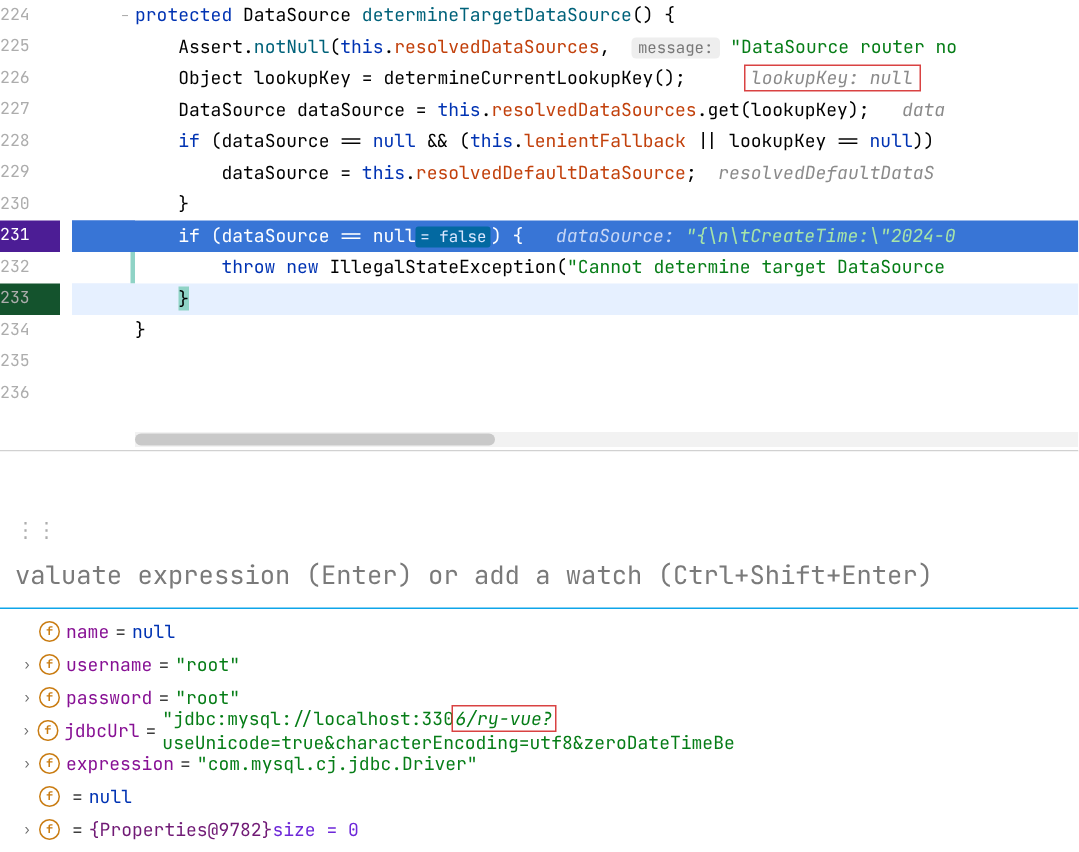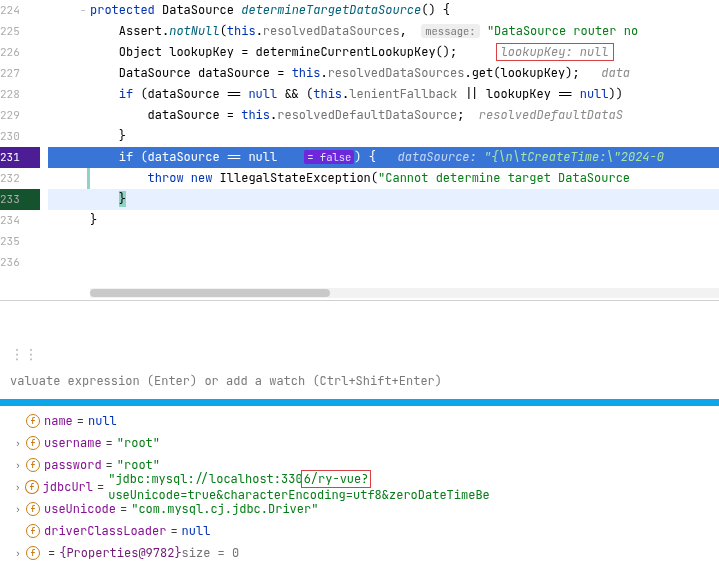--- a/index.html
+++ b/index.html
@@ -3,54 +3,54 @@
 <meta charset="utf-8">
 <style>
   * { margin: 0; padding: 0; box-sizing: border-box; }
   body { font-family: 'JetBrains Mono', 'Consolas', monospace; font-size: 12px; background: #fff; overflow: hidden; width: 719px; height: 568px; }
   .editor { position: relative; height: 298px; overflow: hidden; }
   .gutter { position: absolute; left: 0; top: 0; width: 48px; background: #fff; color: #adadad; padding-right: 8px; font-size: 11px; }
   .gutter div { height: 21px; line-height: 21px; }
   .code-area { margin-left: 48px; position: relative; }
   .code-line { height: 21px; line-height: 21px; white-space: pre; padding-left: 42px; }
   .kw { color: #0033b3; }
-  .method { color: #00627a; font-style: italic; }
-  .field { color: #737373; }
+  .method { color: #00627a; }
+  .field { color: #c2410c; }
   .this { color: #0033b3; }
   .str { color: #067d17; }
   .hint-box { background: #eeeeee; color: #787878; padding: 0 4px; border-radius: 3px; font-size: 10.5px; font-style: normal; }
   .inline-hint { color: #8a8a8a; font-style: italic; }
   .inline-hint-box { border: 1.5px solid #d94242; padding: 0 4px; color: #8a8a8a; font-style: italic; margin-left: 24px; }
-  .inline-val-box { background: #6d28d9; color: #d8e6ff; padding: 0 3px; border-radius: 2px; font-size: 10.5px; font-style: normal; margin-left: 27px; }
+  .inline-val-box { background: #0369a1; color: #d8e6ff; padding: 0 3px; border-radius: 2px; font-size: 10.5px; font-style: normal; }
   .sel-line { background: #3875d6; color: #fff; }
   .sel-line .kw, .sel-line .this, .sel-line .field, .sel-line .method-call { color: #fff; }
   .exec-point { background: #e6f0ff; }
   .bp-gutter { position: absolute; left: 48px; top: 0; width: 42px; }
   .bp-cell { height: 21px; position: relative; }
   .fold { position: absolute; right: 4px; top: 4px; color: #adadad; font-size: 9px; }
   .scroll-track { position: absolute; bottom: 0; left: 90px; right: 0; height: 10px; background: #f2f2f2; }
   .scroll-thumb { position: absolute; left: 0; top: 1px; height: 8px; width: 240px; background: #c9c9c9; border-radius: 4px; }
   .divider { height: 3px; background: #fff; border-bottom: 1px solid #d1d1d1; }
   
   .debug-panel { background: #fff; }
   .debug-gap { height: 40px; }
   .debug-handle { padding: 4px 10px; color: #adadad; font-size: 14px; }
-  .watch-bar { padding: 6px 10px 10px 10px; color: #7a7a7a; font-size: 12px; border-bottom: 7px solid #0ea5e9; }
+  .watch-bar { padding: 6px 10px 10px 10px; color: #7a7a7a; font-size: 17px; border-bottom: 1px solid #0ea5e9; }
   .vars { padding: 4px 0; }
   .var-row { display: flex; align-items: center; height: 22px; padding-left: 10px; font-size: 12px; color: #3d3d3d; }
   .expand { width: 16px; color: #6e6e6e; font-size: 9px; text-align: center; }
   .var-icon { width: 14px; height: 14px; border-radius: 50%; border: 1.2px solid; display: inline-flex; align-items: center; justify-content: center; font-size: 8px; font-weight: bold; margin-right: 4px; }
   .var-icon.f { border-color: #c97c12; color: #c97c12; }
   .var-name { color: #871094; }
   .var-eq { color: #3d3d3d; margin: 0 4px; }
   .var-val-null { color: #0033b3; }
   .var-val-str { color: #067d17; }
   .var-val-obj { color: #701a75; }
-  .var-val-num { color: #737373; }
-  .hl-box { border: 1.5px solid #d94242; padding: 0 2px; margin: 0 -2px; }
+  .var-val-num { color: #6d28d9; }
+  .hl-box { border: 1.5px solid #d94242; padding: 0 2px; margin: 0 -2px; font-style: italic; }
 </style>
 </head>
 <body>
 
 <div class="editor">
   <div class="gutter">
     <div>224</div>
       <div>225</div>
       <div>226</div>
       <div>227</div>
@@ -131,28 +131,27 @@
     <div class="var-row">
         <span class="expand">›</span>
         <span class="var-icon f">f</span>
         <span class="var-name">jdbcUrl</span>
         <span class="var-eq">=</span>
         <span class="var-val-str"><span>"jdbc:mysql://localhost:330</span><span class="hl-box">6/ry-vue?</span><span>useUnicode=true&amp;characterEncoding=utf8&amp;zeroDateTimeBe</span></span>
       </div>
     <div class="var-row">
         <span class="expand">›</span>
         <span class="var-icon f">f</span>
-        <span class="var-name">useUnicode</span>
+        <span class="var-name">expression</span>
         <span class="var-eq">=</span>
         <span class="var-val-str">"com.mysql.cj.jdbc.Driver"</span>
       </div>
     <div class="var-row">
         <span class="expand"></span>
         <span class="var-icon f">f</span>
-        <span class="var-name">driverClassLoader</span>
         <span class="var-eq">=</span>
         <span class="var-val-null">null</span>
       </div>
     <div class="var-row">
         <span class="expand">›</span>
         <span class="var-icon f">f</span>
         <span class="var-eq">=</span>
         <span class="var-val-obj">{Properties@9782}</span>
         <span class="var-val-num">  size = 0</span>
       </div>

